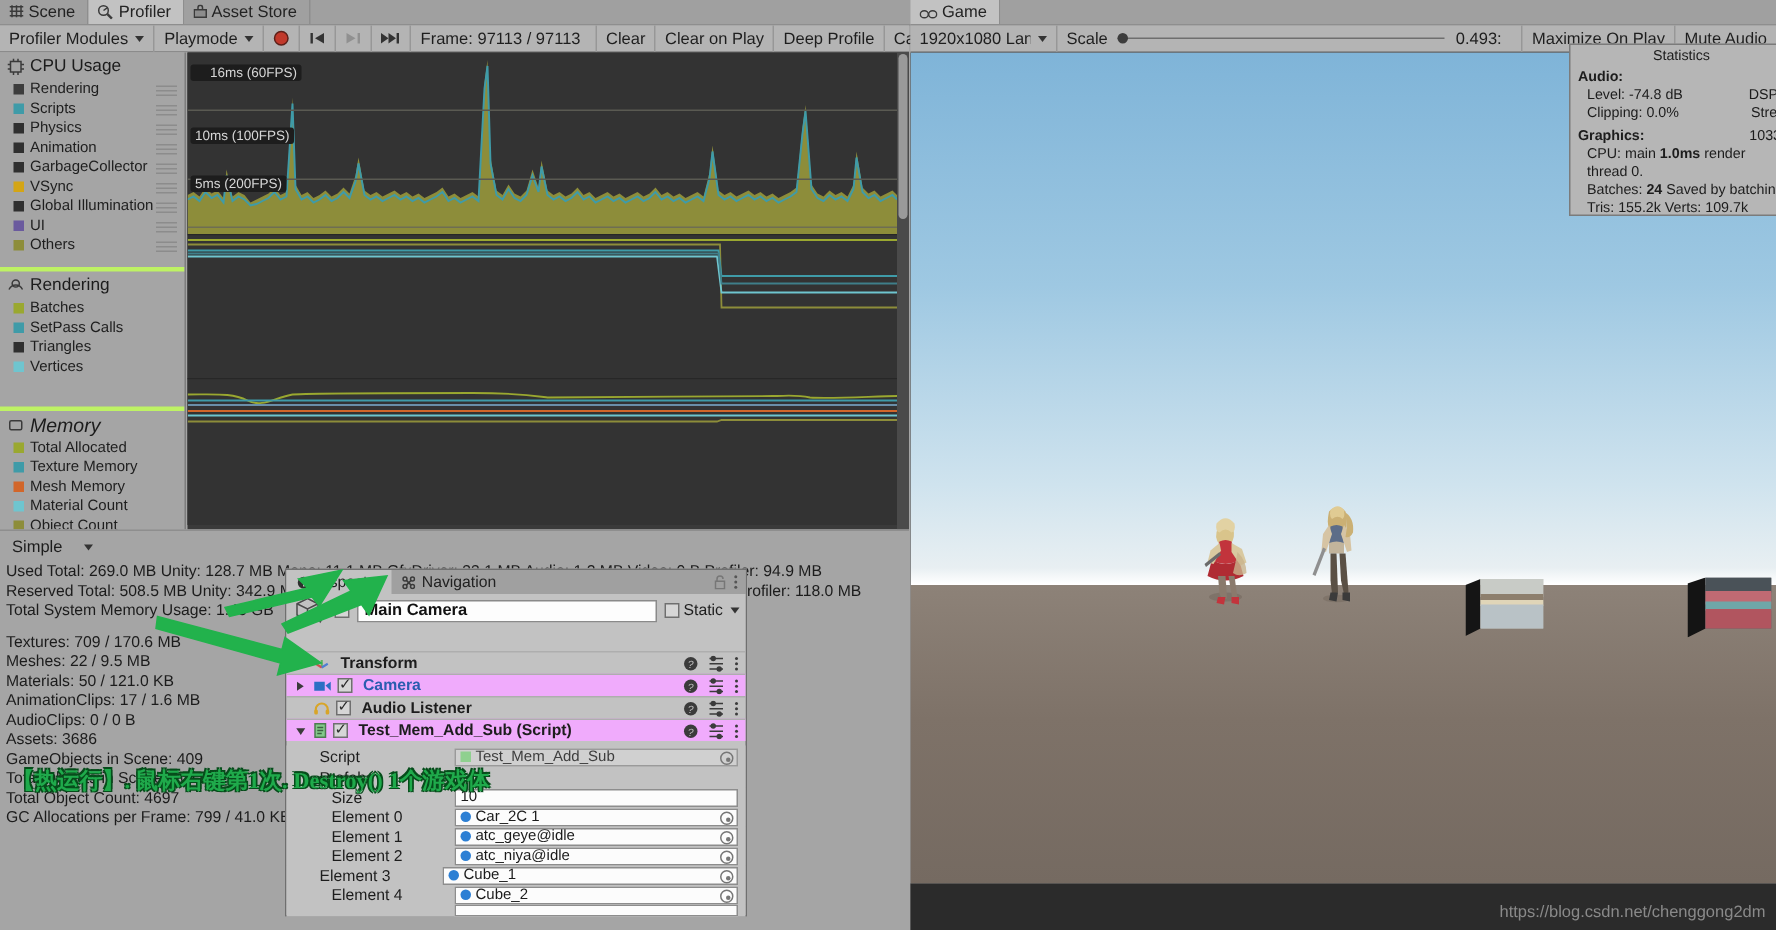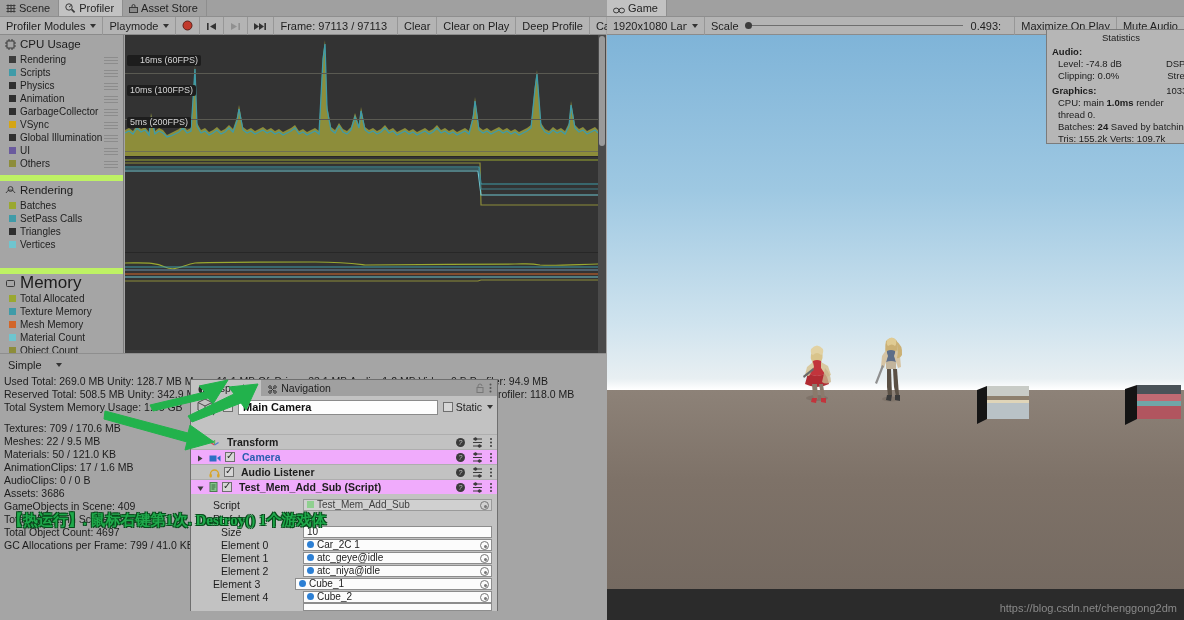--- a/index.html
+++ b/index.html
@@ -41,21 +41,21 @@
   }
 
   
   #profiler-pane { position:absolute; left:0; top:17px; width:606px; height:603px; background:#a5a5a5; }
   #profiler-body { position:absolute; left:0; top:18px; width:606px; height:318px; background:#a5a5a5; }
 
   #module-list {
     position:absolute; left:0; top:0; width:124px; height:318px;
     background:#a5a5a5; border-right:1px solid #7d7d7d; overflow:hidden;
   }
-  .mod-group { border-bottom:6px solid #bef264; padding-bottom:3px; }
+  .mod-group { border-bottom:3px solid #bef264; padding-bottom:3px; }
   .mod-head {
     display:flex; align-items:center; gap:4px; height:18px; padding-left:5px;
     font-size:11px; color:#1c1c1c;
   }
   .mod-head .ico { width:11px; height:11px; display:inline-block; position:relative; }
   .mod-row {
     display:flex; align-items:center; height:13px; padding-left:9px; font-size:10px; color:#1e1e1e;
     position:relative;
   }
   .swatch { width:7px; height:7px; margin-right:4px; flex:none; }
@@ -449,21 +449,21 @@
           </div>
         </div>
 
         <div class="mod-group" style="border-bottom:none;">
           <div class="mod-head">
             <span class="ico">
               <svg width="11" height="11">
                   <rect x="1.5" y="2.5" width="8" height="6" rx="1" fill="none" stroke="#3a3a3a"></rect>
                 </svg>
             </span>
-            <span style="font-size:17px;">Memory</span>
+            <span style="font-size:13px;font-style:italic;">Memory</span>
           </div>
           <div class="mod-row">
             <i class="swatch" style="background:#9aa830"></i>
             <span>Total Allocated</span>
           </div>
           <div class="mod-row">
             <i class="swatch" style="background:#3f9ba8"></i>
             <span>Texture Memory</span>
           </div>
           <div class="mod-row">
@@ -490,21 +490,21 @@
 
             <path fill="#8d8d3a" d="M0,95 L4,93 L8,96 L12,90 L16,94 L20,92 L24,97 L26,78 L30,96 L34,93 L38,95 L42,100 L46,98 L50,96 L54,94 L58,90 L62,95 L66,93 L70,30 L72,88 L76,95 L80,93 L84,97 L88,95 L92,92 L96,96 L100,94 L104,90 L108,94 L112,82 L114,70 L118,92 L122,95 L126,93 L130,96 L134,94 L138,92 L142,95 L146,93 L150,96 L154,94 L158,97 L162,95 L166,93 L170,90 L174,96 L178,94 L182,97 L186,95 L190,93 L194,96 L198,20 L200,5 L202,70 L206,92 L210,95 L214,88 L218,94 L222,96 L226,92 L230,78 L234,90 L236,72 L240,92 L244,95 L248,93 L252,96 L256,94 L260,90 L264,95 L268,93 L272,97 L276,95 L280,93 L284,96 L288,94 L292,97 L296,95 L300,93 L304,96 L308,94 L312,90 L316,95 L320,93 L324,96 L328,94 L332,97 L336,95 L340,93 L344,96 L348,80 L350,62 L354,92 L358,95 L362,93 L366,96 L370,94 L374,92 L378,95 L382,93 L386,96 L390,94 L394,97 L398,95 L402,93 L406,90 L410,50 L412,35 L416,88 L420,94 L424,96 L428,92 L432,95 L436,93 L440,96 L444,88 L446,66 L450,90 L454,94 L458,92 L462,96 L466,94 L470,92 L473,95 L473,122 L0,122 Z"></path>
 
             <path fill="none" stroke="#3f9ba8" stroke-width="1.3" d="M0,98 L4,96 L8,99 L12,93 L16,97 L20,95 L24,100 L26,82 L30,99 L34,96 L38,98 L42,102 L46,101 L50,99 L54,97 L58,93 L62,98 L66,96 L70,34 L72,91 L76,98 L80,96 L84,100 L88,98 L92,95 L96,99 L100,97 L104,93 L108,97 L112,86 L114,74 L118,95 L122,98 L126,96 L130,99 L134,97 L138,95 L142,98 L146,96 L150,99 L154,97 L158,100 L162,98 L166,96 L170,93 L174,99 L178,97 L182,100 L186,98 L190,96 L194,99 L198,24 L200,9 L202,74 L206,95 L210,98 L214,91 L218,97 L222,99 L226,95 L230,82 L234,93 L236,76 L240,95 L244,98 L248,96 L252,99 L256,97 L260,93 L264,98 L268,96 L272,100 L276,98 L280,96 L284,99 L288,97 L292,100 L296,98 L300,96 L304,99 L308,97 L312,93 L316,98 L320,96 L324,99 L328,97 L332,100 L336,98 L340,96 L344,99 L348,84 L350,66 L354,95 L358,98 L362,96 L366,99 L370,97 L374,95 L378,98 L382,96 L386,99 L390,97 L394,100 L398,98 L402,96 L406,93 L410,54 L412,39 L416,91 L420,97 L424,99 L428,95 L432,98 L436,96 L440,99 L444,91 L446,70 L450,93 L454,97 L458,95 L462,99 L466,97 L470,95 L473,98"></path>
 
             <rect x="0" y="0" width="473" height="3" fill="#b0a82a" opacity="0"></rect>
           </svg>
           <div class="gline" style="top:38px;"></div>
           <div class="gline" style="top:84px;"></div>
           <div class="gline" style="top:116px;background:#6e6e52;"></div>
-          <div class="glabel" style="top:20px;padding-left:13px;">16ms (60FPS)</div>
+          <div class="glabel" style="top:8px;padding-left:13px;">16ms (60FPS)</div>
           <div class="glabel" style="top:50px;">10ms (100FPS)</div>
           <div class="glabel" style="top:82px;">5ms (200FPS)</div>
         </div>
 
         <div class="chart-block" id="chart-render">
           <svg width="473" height="96" viewBox="0 0 473 96" preserveAspectRatio="none" style="position:absolute;left:0;top:0;">
             <rect width="473" height="96" fill="#333333"></rect>
             <path fill="none" stroke="#9aa830" stroke-width="1.2" d="M0,3 L473,3"></path>
             <path fill="none" stroke="#8d8d3a" stroke-width="1.2" d="M0,6 L355,6 L356,48 L473,48"></path>
             <path fill="none" stroke="#3f9ba8" stroke-width="1.2" d="M0,10 L354,10 L356,27 L473,27"></path>

